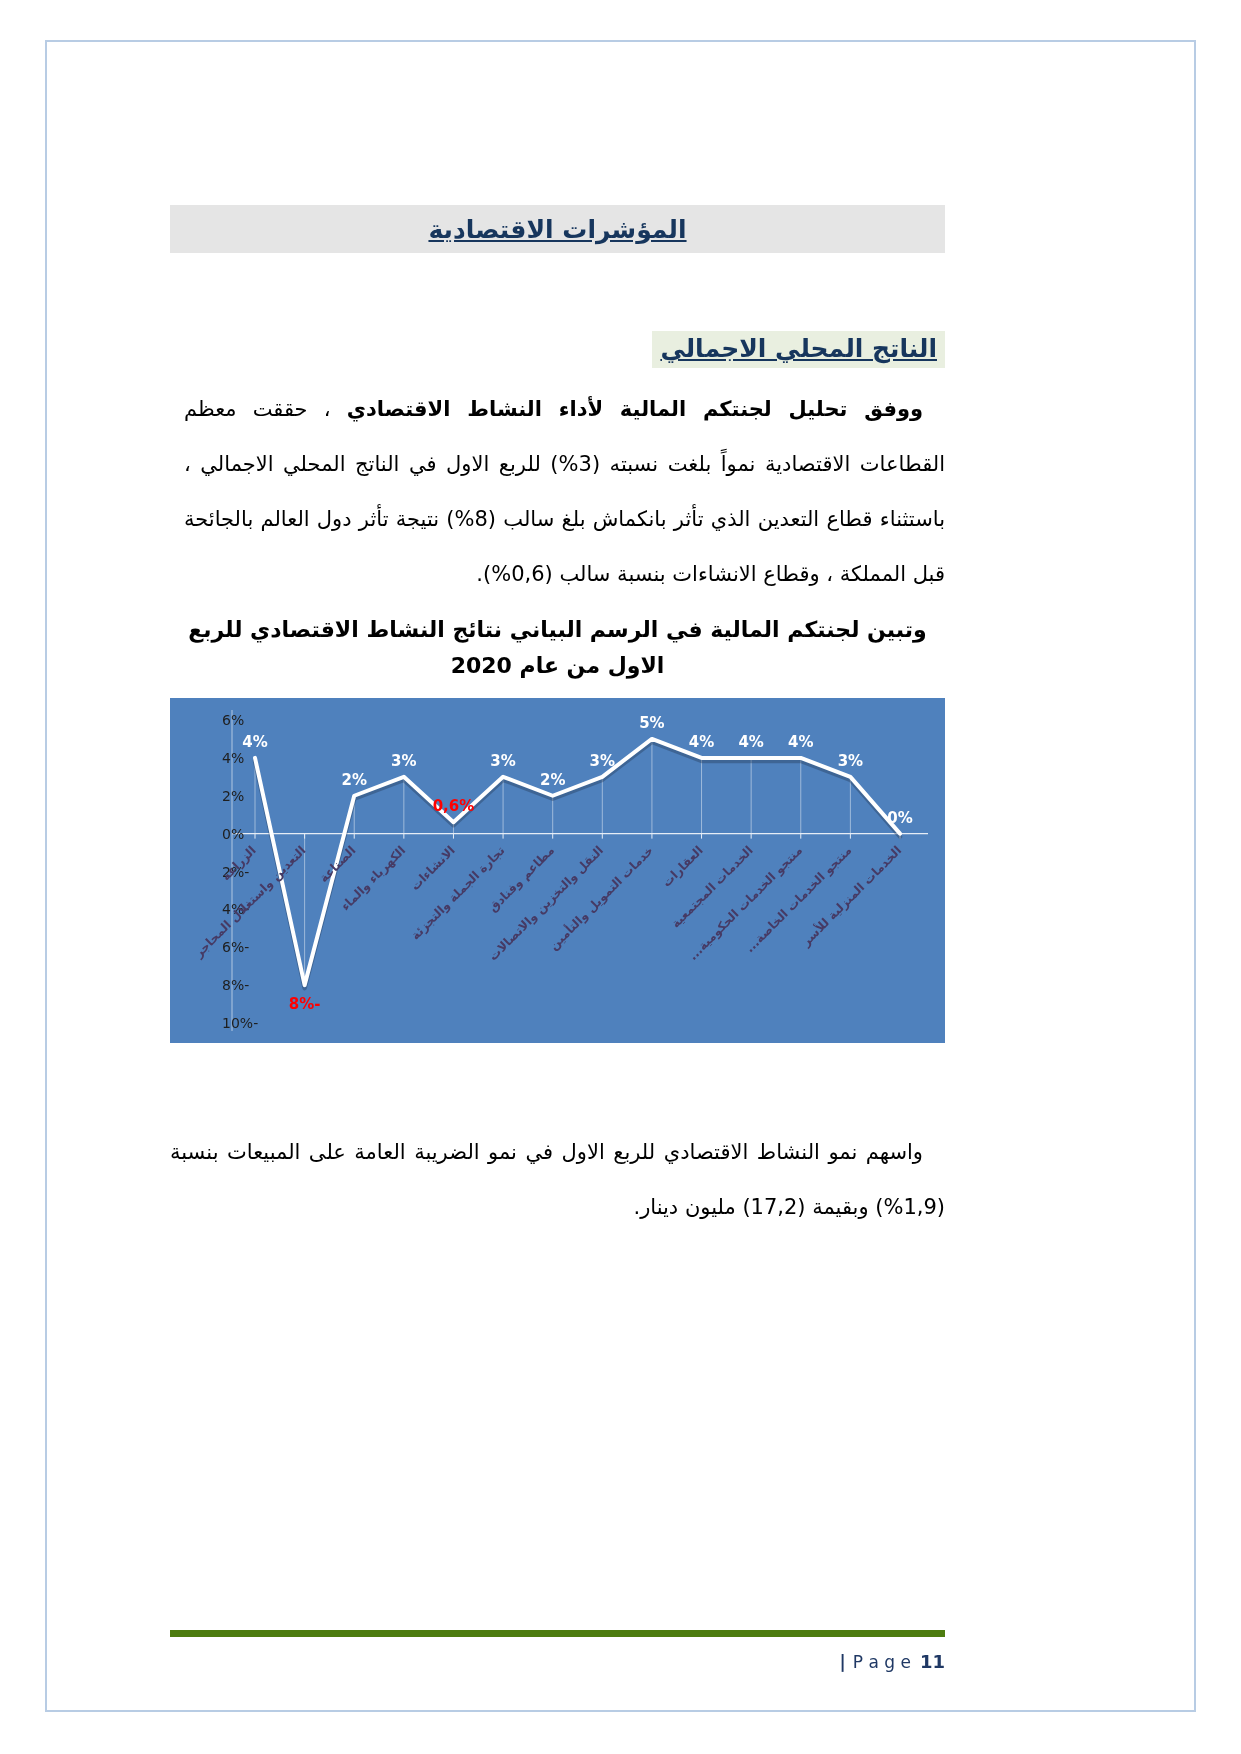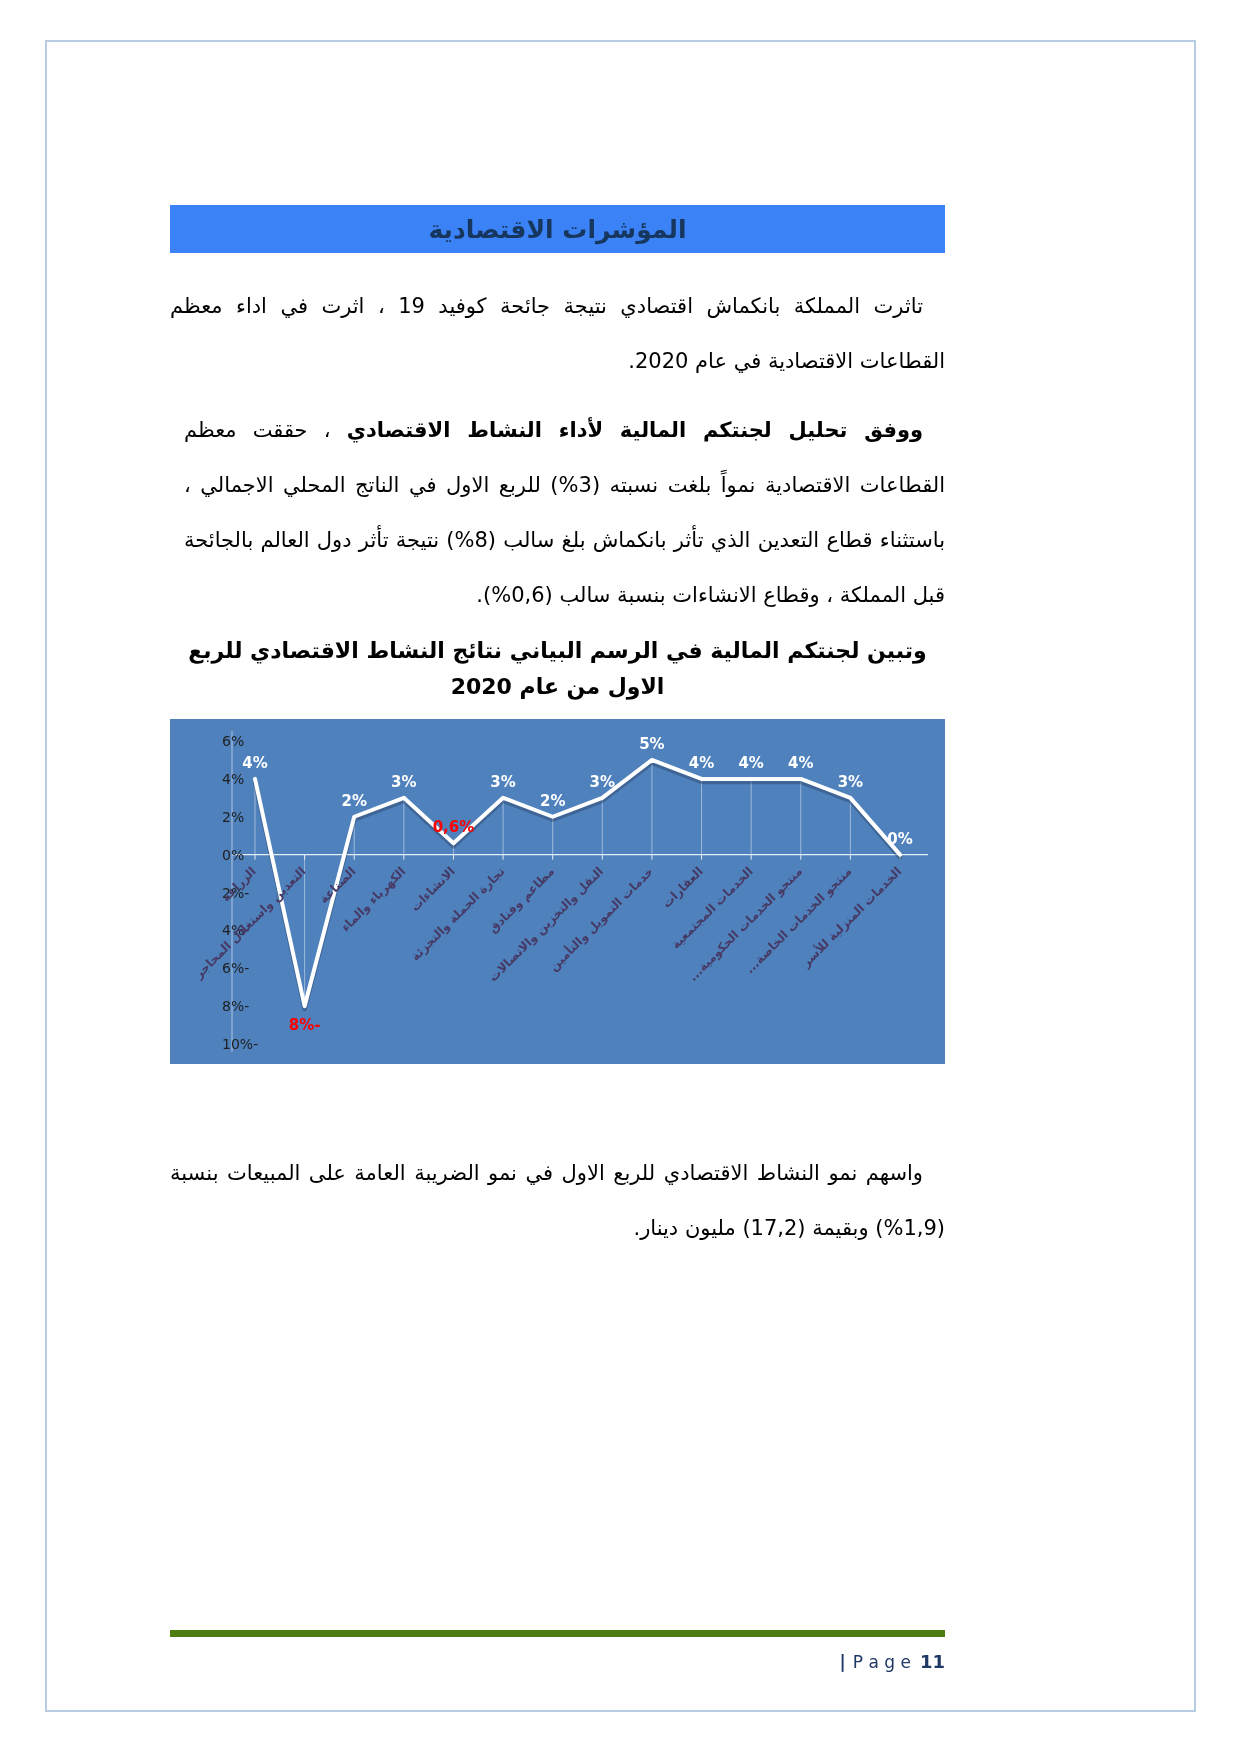--- a/index.html
+++ b/index.html
@@ -8,22 +8,22 @@
     position:relative; width:1241px; height:1754px; background:#ffffff;
     font-family:"DejaVu Sans", sans-serif; overflow:hidden; margin:0 auto;
   }
   .page-border {
     position:absolute; left:45px; top:40px; width:1151px; height:1672px;
     border:2px solid #b8cce4; pointer-events:none;
   }
   .content { position:absolute; left:170px; top:205px; width:775px; direction:rtl; }
 
   .banner {
-    background:#3b82f6; height:48px; display:flex; align-items:center; justify-content:center;
-    font-weight:bold; font-size:25px; color:#17365d;
+    background:#e5e5e5; height:48px; display:flex; align-items:center; justify-content:center;
+    font-weight:bold; font-size:25px; color:#17365d;text-decoration:underline;
   }
   .heading-row { margin-top:78px; text-align:right; }
   .section-heading {
     display:inline-block; background:#e9efe0; color:#17365d; font-weight:bold;
     font-size:25px; text-decoration:underline; padding:3px 8px 5px;
   }
   .body-text {
     margin-top:26px; font-size:21px; line-height:55px; text-align:justify;
     color:#000000; text-indent:22px;
   }
@@ -59,22 +59,24 @@
 
 <div class="page">
   <div class="page-border"></div>
 
   <div class="content">
 
     <div class="banner">
       <span>المؤشرات الاقتصادية</span>
     </div>
 
+    <div class="heading-row">
+      <span class="section-heading">الناتج المحلي الاجمالي</span>
+    </div>
 
-    <p class="body-text">تاثرت المملكة بانكماش اقتصادي نتيجة جائحة كوفيد 19 ، اثرت في اداء معظم القطاعات الاقتصادية في عام 2020.</p>
 
     <p class="body-text p2"><b>ووفق تحليل لجنتكم المالية لأداء النشاط الاقتصادي</b><span> ، حققت معظم القطاعات الاقتصادية نمواً بلغت نسبته (3%) للربع الاول في الناتج المحلي الاجمالي ، باستثناء قطاع التعدين الذي تأثر بانكماش بلغ سالب (8%) نتيجة تأثر دول العالم بالجائحة قبل المملكة ، وقطاع الانشاءات بنسبة سالب (0,6%).</span></p>
 
     <p class="chart-caption">وتبين لجنتكم المالية في الرسم البياني نتائج النشاط الاقتصادي للربع الاول من عام 2020</p>
 
     <div class="chart" style="background: rgb(79, 129, 189);">
       <svg width="775" height="345" viewBox="0 0 775 345" xmlns="http://www.w3.org/2000/svg">
           <line x1="85" y1="135.625" x2="85" y2="59.875" stroke="rgba(255,255,255,0.45)" stroke-width="1"></line>
           <line x1="134.6153846153846" y1="135.625" x2="134.6153846153846" y2="287.125" stroke="rgba(255,255,255,0.45)" stroke-width="1"></line>
           <line x1="184.23076923076923" y1="135.625" x2="184.23076923076923" y2="97.75" stroke="rgba(255,255,255,0.45)" stroke-width="1"></line>

